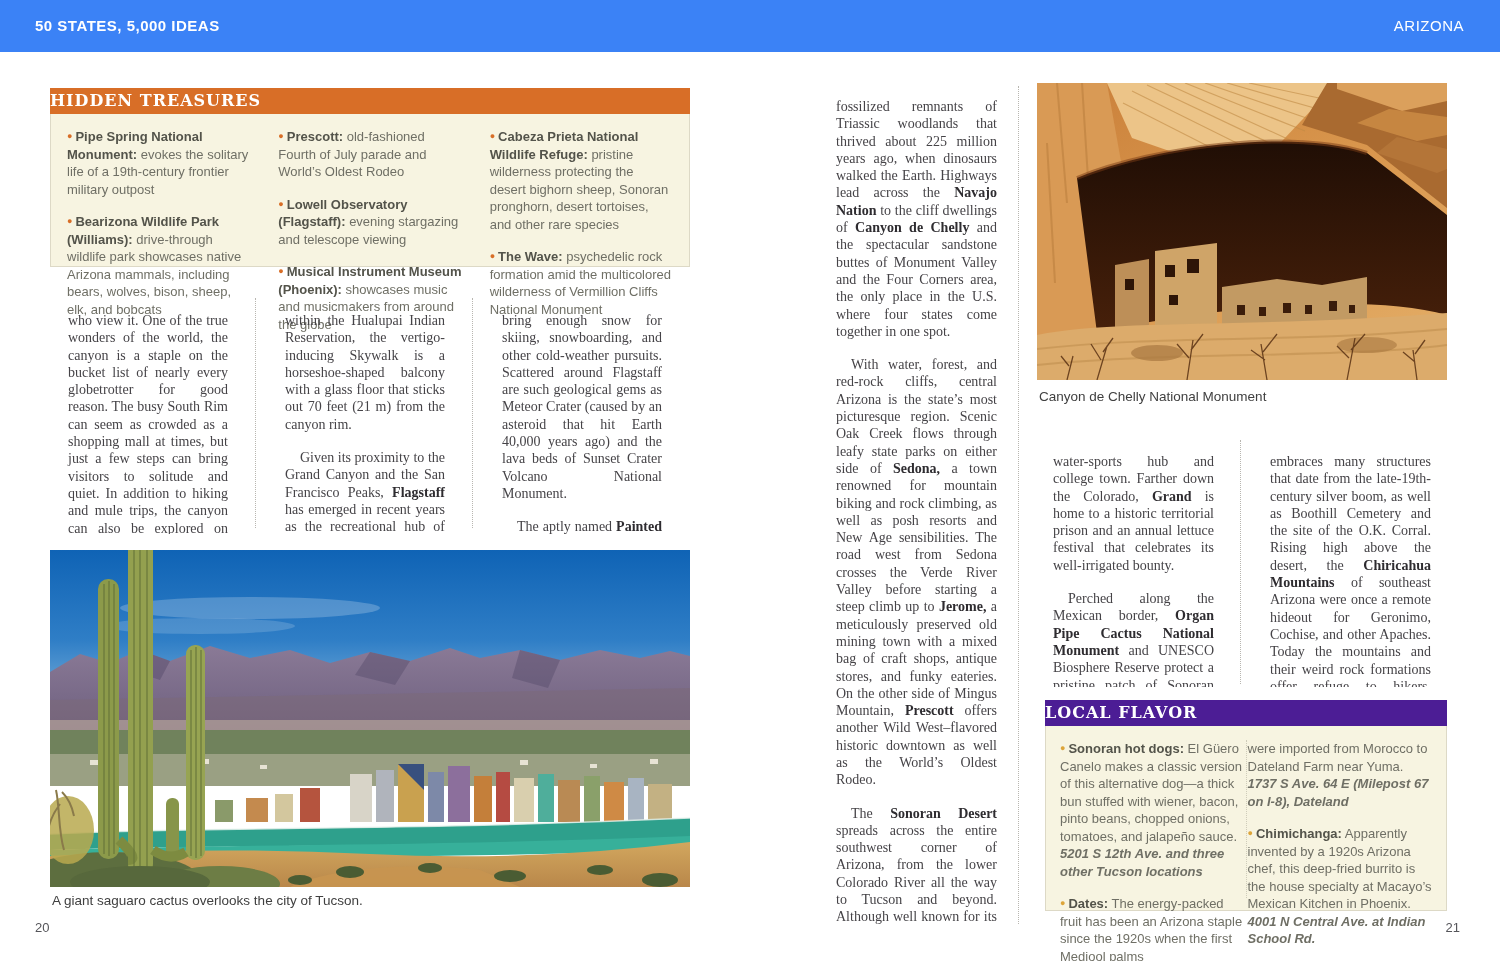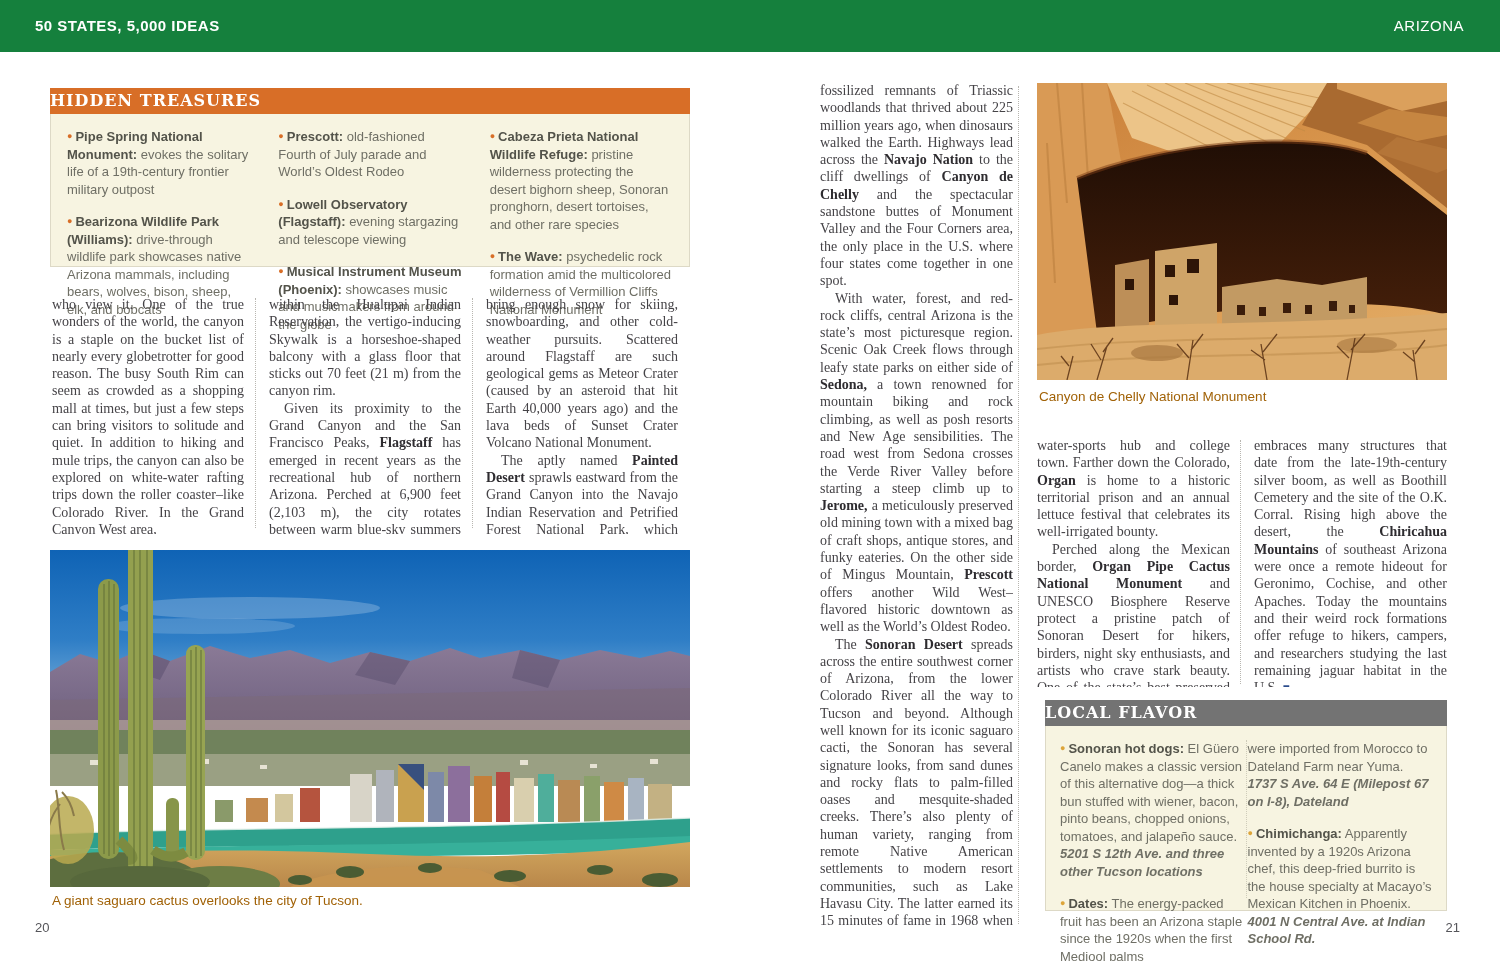--- a/index.html
+++ b/index.html
@@ -1,57 +1,57 @@
 <!DOCTYPE html>
 <html><head>
 <meta charset="utf-8">
 <style>
   html,body{margin:0;padding:0;background:#ffffff;}
   .page{position:relative;width:1500px;height:961px;background:#ffffff;overflow:hidden;
         font-family:"Liberation Sans", sans-serif;}
 
   
-  .topbar{position:absolute;left:0;top:0;width:1500px;height:52px;background:#15803d;}
+  .topbar{position:absolute;left:0;top:0;width:1500px;height:52px;background:#3b82f6;}
   .topbar .tleft{position:absolute;left:35px;top:17px;color:#fff;font-weight:bold;
                  font-size:15px;letter-spacing:.5px;}
   .topbar .tright{position:absolute;right:36px;top:17px;color:#fff;font-weight:normal;
                   font-size:15px;letter-spacing:.5px;}
 
   
   .boxhead{height:26px;line-height:26px;text-align:left;color:#fff;
            font-family:"DejaVu Serif", serif;font-weight:bold;font-size:16px;letter-spacing:1px;}
   .boxbody{background:#F7F4E1;border:1px solid #ddd9c6;border-top:none;
            display:flex;box-sizing:border-box;}
   .ht{position:absolute;left:50px;top:88px;width:640px;}
   .ht .boxhead{background:#D86E27;}
   .ht .boxbody{padding:14px 16px 6px;gap:28px;height:153px;}
   .lf{position:absolute;left:1045px;top:700px;width:402px;}
-  .lf .boxhead{background:#737373;}
+  .lf .boxhead{background:#4c1d95;}
   .lf .boxbody{padding:14px 14px 6px;gap:3px;height:185px;position:relative;}
   .bcol{flex:1;min-width:0;}
   .bitem{margin:0 0 15px;font-size:13px;line-height:17.5px;color:#6F6F65;}
   .bitem b{color:#53534A;}
   .blt{color:#D86E27;font-size:9px;vertical-align:2px;margin-right:3px;}
   .lf .blt{color:#DDA53A;}
   .lf-div{position:absolute;left:50%;top:14px;bottom:12px;border-left:1px dotted #cfccba;}
 
   
   .acol{position:absolute;font-family:"Liberation Serif", serif;font-size:14px;
         line-height:17.3px;color:#454347;text-align:justify;overflow:hidden;}
-  .para{margin:0;}
+  .para{margin:16px;}
   .para.ind{text-indent:15px;}
   .rb{font-weight:bold;color:#2e2c30;}
   .ri{font-style:italic;font-weight:bold;}
   .vdot{position:absolute;border-left:1px dotted #b8b6b0;width:0;}
   .endmark{color:#2B4C8C;font-size:12px;}
 
   
   .photo{position:absolute;overflow:hidden;}
   .photo svg{display:block;}
-  .cap{position:absolute;font-size:13.5px;color:#a16207;}
+  .cap{position:absolute;font-size:13.5px;color:#404040;}
   .pnum{position:absolute;font-size:13px;color:#55555a;}
 </style>
 </head>
 <body>
 
 <div class="page">
 
   <div class="topbar">
     <span class="tleft">50 STATES, 5,000 IDEAS</span>
     <span class="tright">ARIZONA</span>
@@ -260,21 +260,21 @@
         <path d="M230,297 l-6,-36 m4,16 l-14,-10 m12,2 l14,-18"></path>
         <path d="M310,297 l8,-42 m-6,20 l-12,-12 m14,4 l14,-16"></path>
         <path d="M380,297 l-4,-30 m2,12 l-12,-10 m12,2 l10,-14"></path>
         <path d="M30,297 l6,-24 m-4,10 l-8,-10"></path>
       </g>
     </svg>
   </div>
   <div class="cap" style="left:1039px;top:389px">Canyon de Chelly National Monument</div>
 
   <div class="acol" style="left:1037px;top:437px;width:193px;height:250px">
-    <p class="para"><span>water-sports hub and college town. Farther down the Colorado, </span><span class="rb">Organ</span><span> is home to a historic territorial prison and an annual lettuce festival that celebrates its well-irrigated bounty.</span></p>
+    <p class="para"><span>water-sports hub and college town. Farther down the Colorado, </span><span class="rb">Grand</span><span> is home to a historic territorial prison and an annual lettuce festival that celebrates its well-irrigated bounty.</span></p>
     <p class="para ind"><span>Perched along the Mexican border, </span><span class="rb">Organ Pipe Cactus National Monument</span><span> and UNESCO Biosphere Reserve protect a pristine patch of Sonoran Desert for hikers, birders, night sky enthusiasts, and artists who crave stark beauty. One of the state’s best preserved frontier towns, Tombstone’s historic district</span></p>
   </div>
   <div class="vdot" style="left:1240px;top:440px;height:244px"></div>
   <div class="acol" style="left:1254px;top:437px;width:193px;height:250px">
     <p class="para"><span><span>embraces many structures that date from the late-19th-century silver boom, as well as Boothill Cemetery and the site of the O.K. Corral. Rising high above the desert, the </span><span class="rb">Chiricahua Mountains</span><span> of southeast Arizona were once a remote hideout for Geronimo, Cochise, and other Apaches. Today the mountains and their weird rock formations offer refuge to hikers, campers, and researchers studying the last remaining jaguar habitat in the U.S.</span></span> <span class="endmark">■</span></p>
   </div>
 
   <div class="lf">
     <div class="boxhead">LOCAL FLAVOR</div>
     <div class="boxbody">

